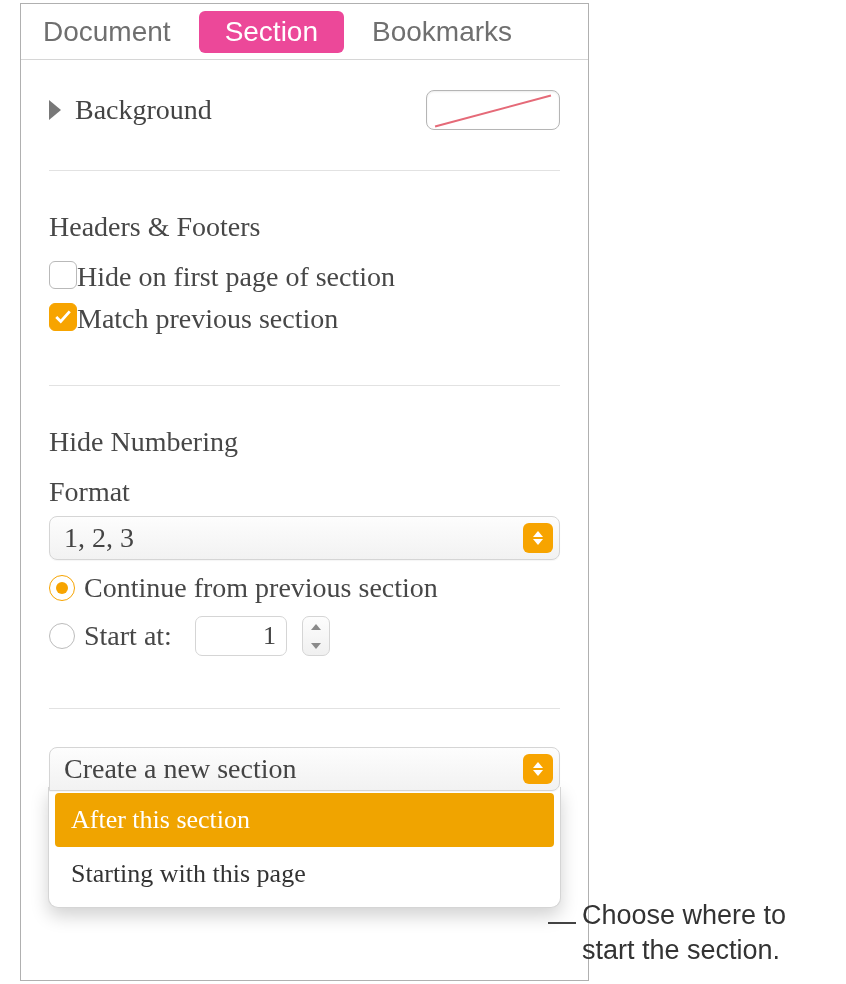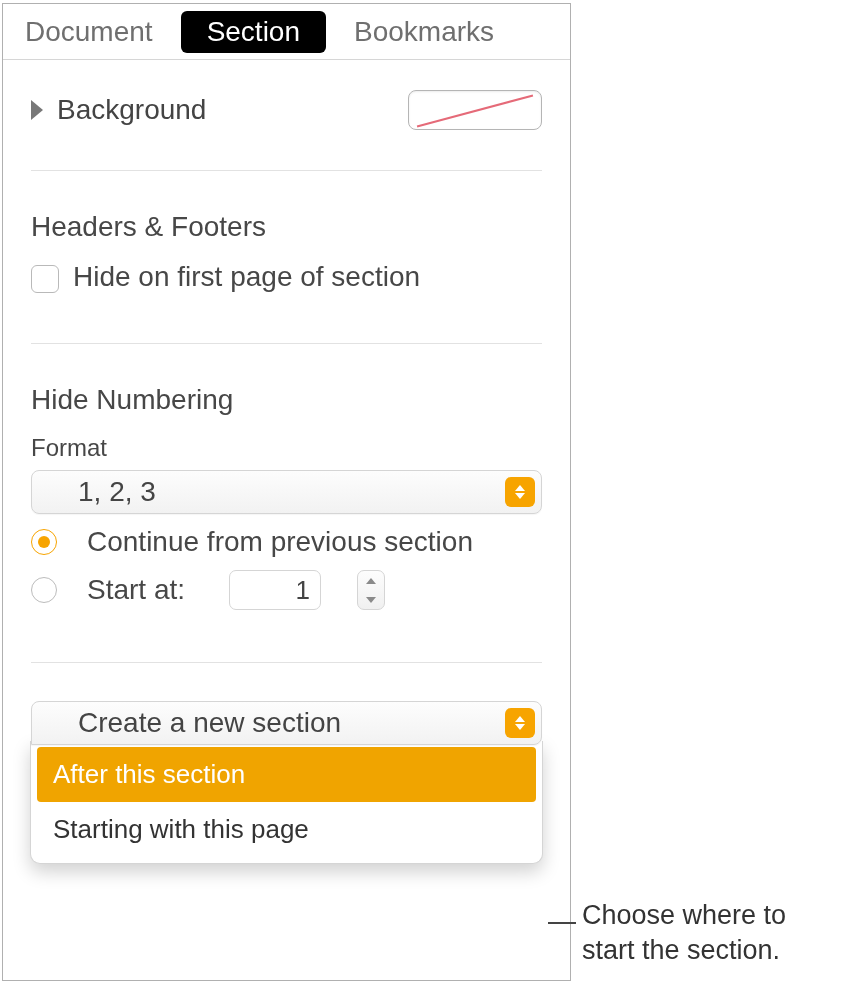--- a/index.html
+++ b/index.html
@@ -10,21 +10,21 @@
     background: #fff;
     -webkit-font-smoothing: antialiased;
   }
   .stage {
     position: relative;
     width: 846px;
     height: 984px;
   }
   .panel {
     position: absolute;
-    left: 2px;
+    left: 20px;
     top: 3px;
     width: 569px;
     height: 978px;
     background: #fff;
     border: 1.5px solid #b0b0b0;
     overflow: visible;
   }
 
   
   .tabbar {
@@ -34,31 +34,32 @@
     border-bottom: 1.5px solid #d6d6d6;
   }
   .tab {
     padding: 0 22px;
     font-size: 28px;
     color: #6f6f6f;
     line-height: 56px;
     cursor: default;
   }
   .tab.active {
-    background: #000000;
+    background: #ec4899;
     color: #fff;
     border-radius: 6px;
     height: 42px;
     line-height: 42px;
     margin: 0 6px;
     padding: 0 26px;
   }
 
   .inner {
     padding: 0 28px;
+    font-family: Liberation Serif, serif;
   }
 
   
   .bg-row {
     display: flex;
     align-items: center;
     justify-content: space-between;
     padding: 30px 0 40px 0;
     border-bottom: 1.5px solid #e2e2e2;
   }
@@ -97,34 +98,33 @@
   }
 
   
   .section { padding-top: 36px; }
   .section-title {
     font-size: 28px;
     color: #474747;
     margin: 4px 0 18px 0;
   }
   .sub-label {
-    font-size: 24px;
+    font-size: 28px;
     color: #474747;
     margin: 6px 0 8px 0;
   }
   .control-label {
     font-size: 28px;
     color: #474747;
   }
 
   
   .check-row {
     display: flex;
-    align-items: flex-end;
-    gap: 14px;
+    align-items: flex-start;
     margin: 10px 0;
   }
   .checkbox {
     width: 28px; height: 28px;
     border: 1.5px solid #b9b9b9;
     border-radius: 6px;
     background:#fff;
     display: flex;
     align-items: center;
     justify-content: center;
@@ -148,21 +148,20 @@
     border: 1.5px solid #d5d5d5;
     border-radius: 8px;
     background: linear-gradient(#fdfdfd,#f2f2f2);
     height: 44px;
     padding: 0 0 0 14px;
     box-shadow: 0 1px 1px rgba(0,0,0,0.04);
   }
   .select .sel-text {
     font-size: 28px;
     color: #444;
-    margin-left: 32px;
   }
   .caret-box {
     width: 30px; height: 30px;
     margin-right: 6px;
     border-radius: 6px;
     background: #f7a400;
     display: flex;
     flex-direction: column;
     align-items: center;
     justify-content: center;
@@ -173,21 +172,21 @@
     border-left: 5px solid transparent;
     border-right: 5px solid transparent;
   }
   .caret-up { border-bottom: 6px solid #fff; }
   .caret-down { border-top: 6px solid #fff; }
 
   
   .radio-row {
     display: flex;
     align-items: center;
-    gap: 30px;
+    gap: 9px;
     margin: 12px 0;
   }
   .radio {
     width: 26px; height: 26px;
     border: 1.5px solid #bcbcbc;
     background:#fff;
     border-radius: 50%;
     display: flex; align-items:center; justify-content:center;
   }
   .radio.selected {
@@ -312,20 +311,28 @@
       <div class="section hf-block">
         <div class="section-title">Headers &amp; Footers</div>
 
         <div class="check-row">
           <div class="checkbox">
             
           </div>
           <div class="control-label">Hide on first page of section</div>
         </div>
 
+        <div class="check-row">
+          <div class="checkbox checked">
+            <svg viewBox="0 0 16 16">
+                <path fill="none" stroke="#fff" stroke-width="2.5" d="M2 8 l4 4 8-9"></path>
+              </svg>
+          </div>
+          <div class="control-label">Match previous section</div>
+        </div>
       </div>
 
       <div class="section pg-block">
         <div class="section-title">Hide Numbering</div>
 
         <div class="sub-label">Format</div>
         <div class="format-wrap">
           <div class="select">
             <span class="sel-text">1, 2, 3</span>
             <span class="caret-box">

